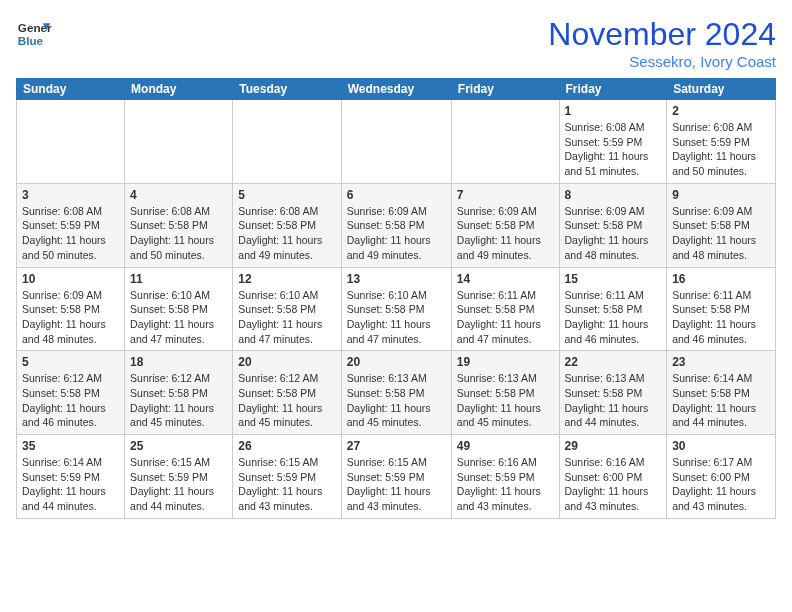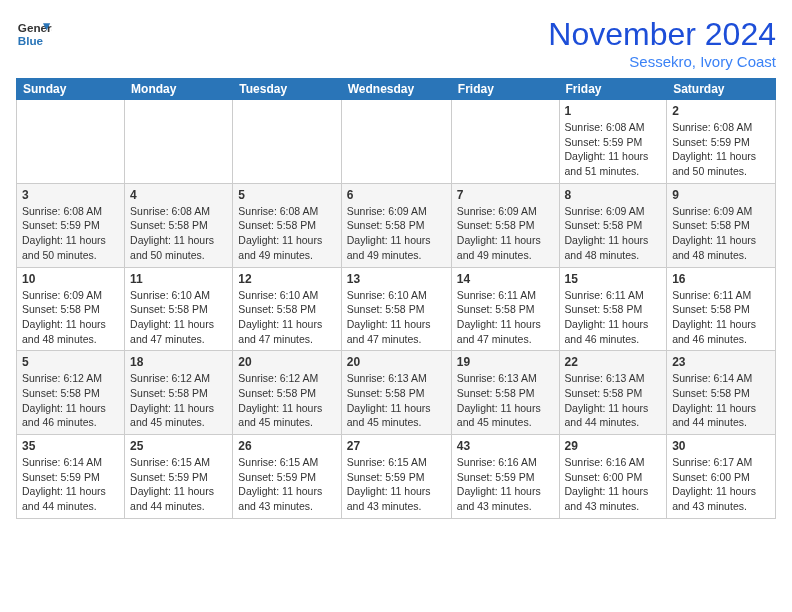--- a/index.html
+++ b/index.html
@@ -223,21 +223,21 @@
         </td>
         <td>
           <span class="day-num">26</span>
           <div class="day-info">Sunrise: 6:15 AM<br>Sunset: 5:59 PM<br>Daylight: 11 hours and 43 minutes.</div>
         </td>
         <td>
           <span class="day-num">27</span>
           <div class="day-info">Sunrise: 6:15 AM<br>Sunset: 5:59 PM<br>Daylight: 11 hours and 43 minutes.</div>
         </td>
         <td>
-          <span class="day-num">43</span>
+          <span class="day-num">49</span>
           <div class="day-info">Sunrise: 6:16 AM<br>Sunset: 5:59 PM<br>Daylight: 11 hours and 43 minutes.</div>
         </td>
         <td>
           <span class="day-num">29</span>
           <div class="day-info">Sunrise: 6:16 AM<br>Sunset: 6:00 PM<br>Daylight: 11 hours and 43 minutes.</div>
         </td>
         <td>
           <span class="day-num">30</span>
           <div class="day-info">Sunrise: 6:17 AM<br>Sunset: 6:00 PM<br>Daylight: 11 hours and 43 minutes.</div>
         </td>

